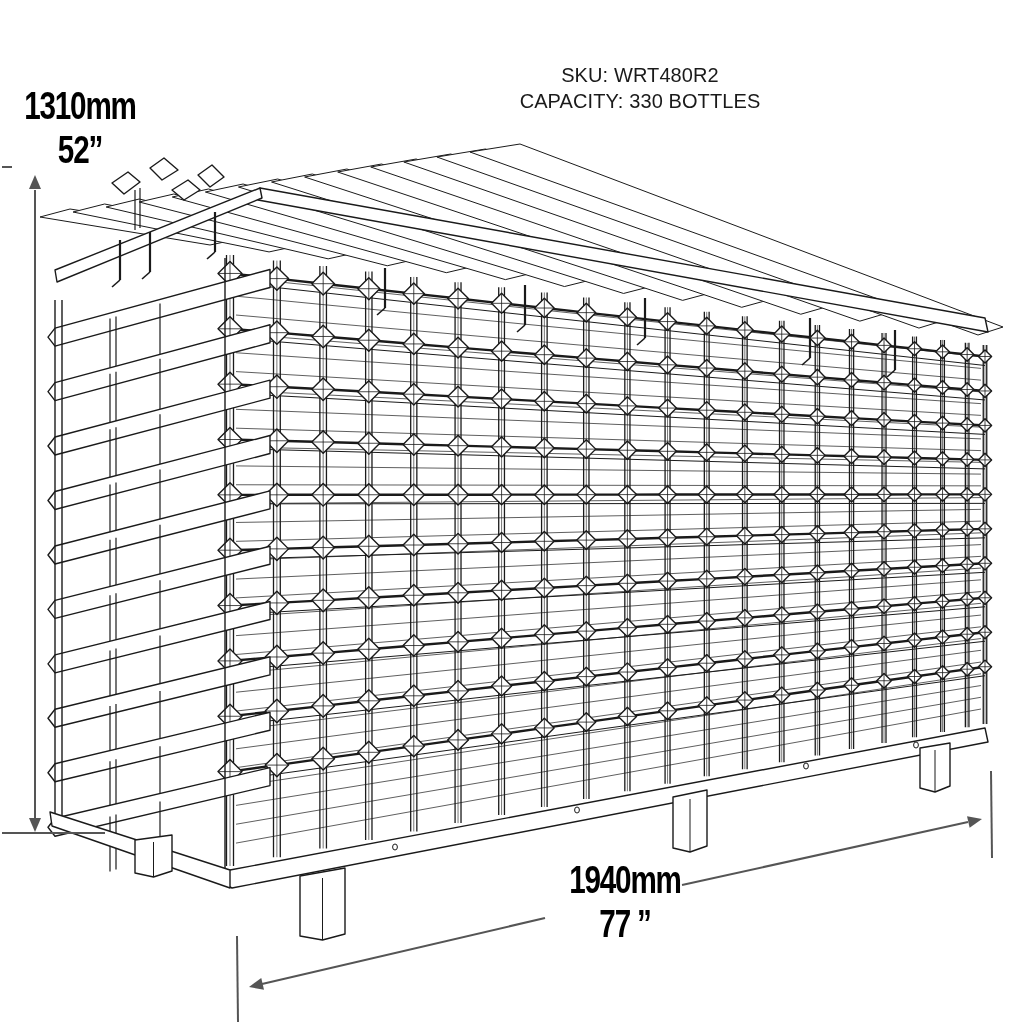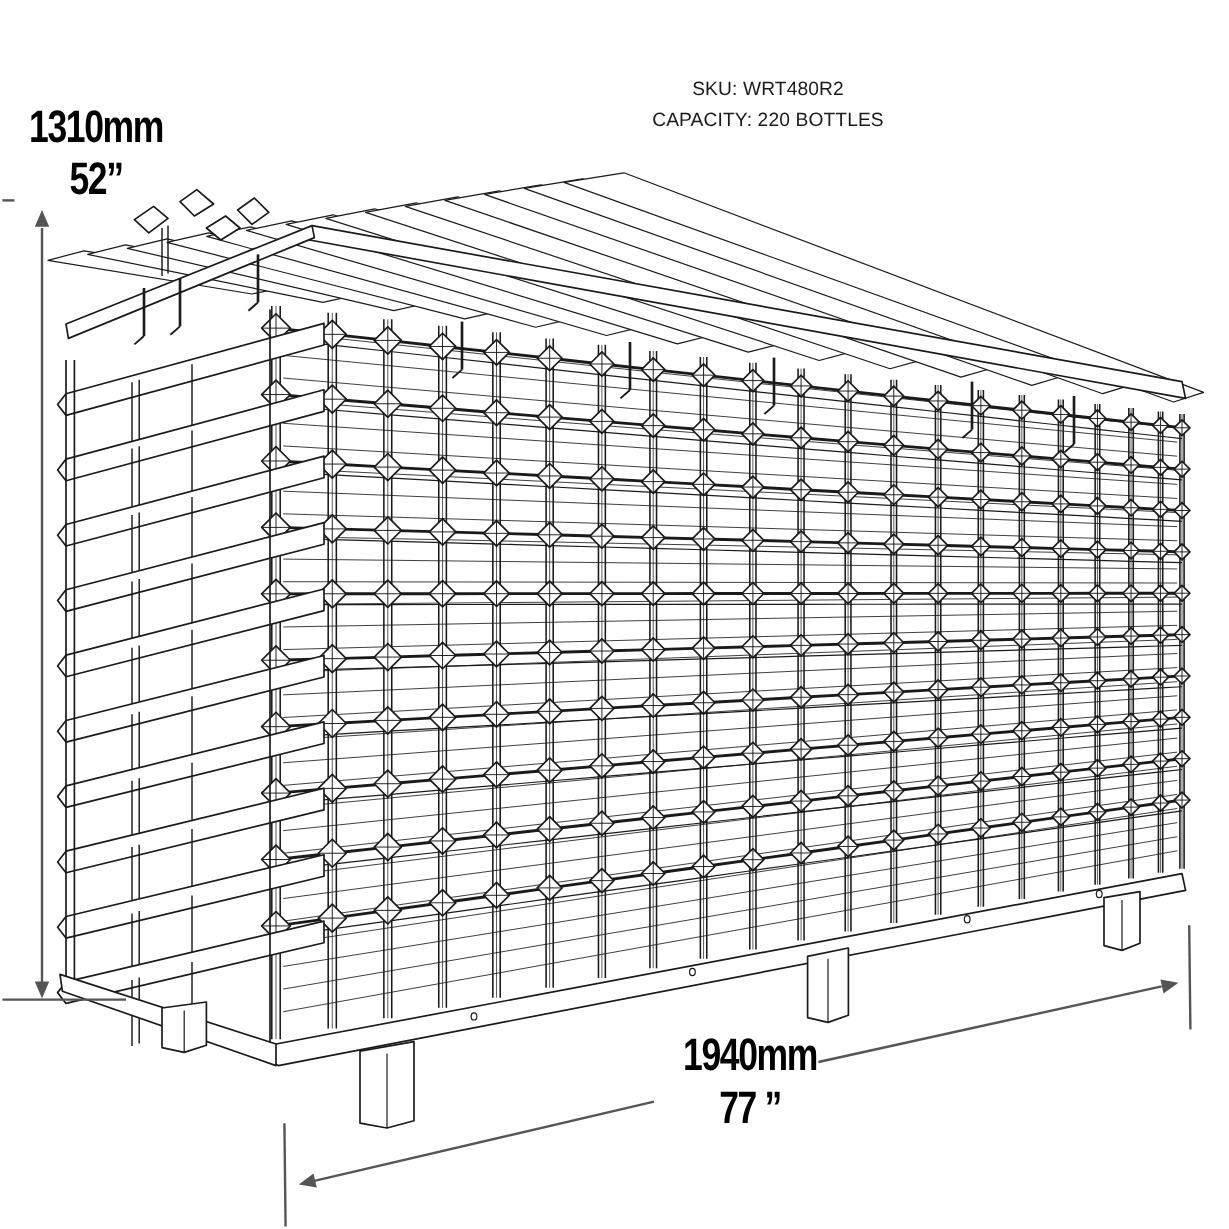--- a/index.html
+++ b/index.html
@@ -1,20 +1,20 @@
 <!DOCTYPE html>
 <html><head>
 <meta charset="utf-8">
 <style>
   html, body { margin: 0; padding: 0; background: #ffffff; }
   body { width: 1024px; height: 1024px; position: relative; overflow: hidden;
          font-family: "Liberation Sans", sans-serif; color: #111; }
   #drawing { position: absolute; left: 0; top: 0; width: 1024px; height: 1024px; }
   .title-block { position: absolute; left: 310px; top: 62px; width: 660px; text-align: center;
-                 font-family: "Liberation Sans", sans-serif; font-size: 16px; line-height: 26px;
+                 font-family: "Liberation Sans", sans-serif; font-size: 20px; line-height: 26px;
                  color: #1a1a1a; letter-spacing: 0.1px; }
   .title-line { display: block; }
   .dim { position: absolute; font-family: "Liberation Sans", sans-serif; font-weight: 700;
          color: #000; text-align: center; letter-spacing: -1.5px; transform: scaleX(0.78);
          transform-origin: center top; }
   .dim-height { left: 0px; top: 84px; width: 160px; font-size: 38px; line-height: 44px; }
   .dim-width { left: 540px; top: 858px; width: 170px; font-size: 38px; line-height: 44px; }
   .dim-line { display: block; }
 </style>
 </head>
@@ -884,21 +884,21 @@
         <polygon points="249,987 261.27232660601715,977.9783593689815 263.99658570247345,989.6650360726203" stroke="none" fill="#555"></polygon>
         <polygon points="982,819 969.6161481621795,827.8679317576822 967.037806770078,816.1481981572211" stroke="none" fill="#555"></polygon>
         <line x1="237" y1="936" x2="238" y2="1022" stroke-width="2"></line>
         <line x1="991" y1="771" x2="992" y2="858" stroke-width="2"></line>
       </g>
     </g>
 </svg>
 
 <div class="title-block">
   <span class="title-line">SKU: WRT480R2</span>
-  <span class="title-line">CAPACITY: 220 BOTTLES</span>
+  <span class="title-line">CAPACITY: 330 BOTTLES</span>
 </div>
 
 <div class="dim dim-height">
   <span class="dim-line">1310mm</span>
   <span class="dim-line">52”</span>
 </div>
 
 <div class="dim dim-width">
   <span class="dim-line">1940mm</span>
   <span class="dim-line">77 ”</span>

